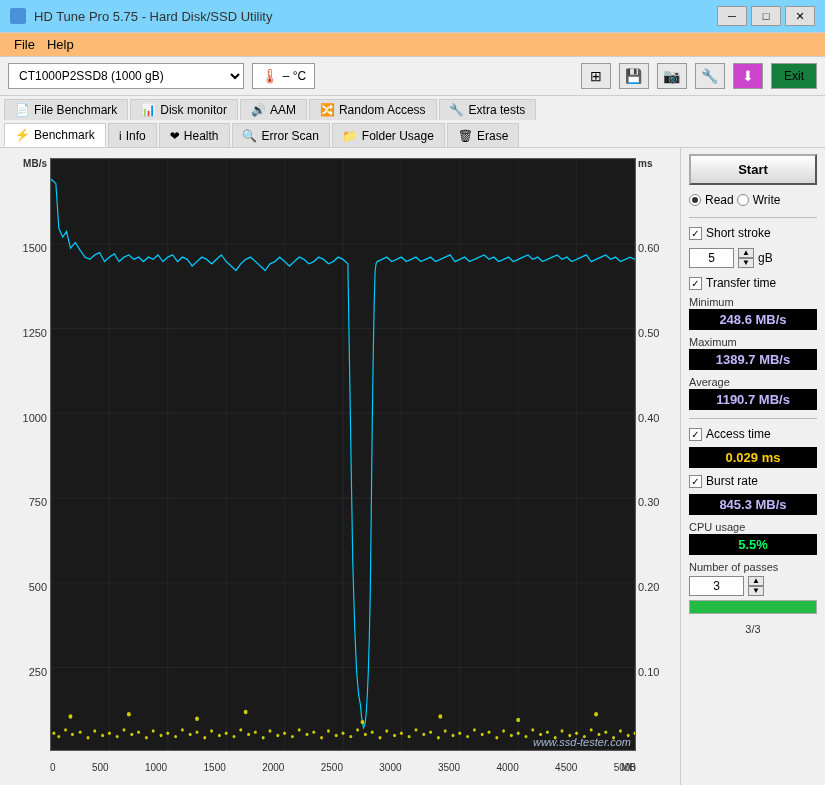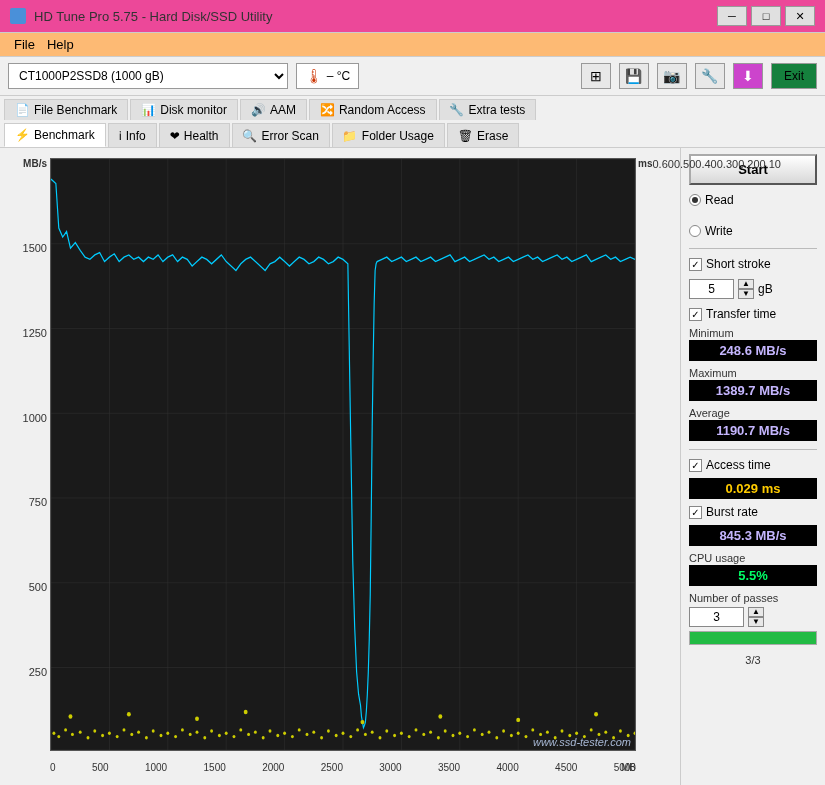--- a/index.html
+++ b/index.html
@@ -1,66 +1,66 @@
 <!DOCTYPE html>
 <html><head>
   <meta charset="utf-8">
   <style>
     * { box-sizing: border-box; margin: 0; padding: 0; }
     body { font-family: 'Segoe UI', Tahoma, sans-serif; font-size: 12px; background: #f0f0f0; width: 825px; height: 785px; overflow: hidden; }
     
     
-    .title-bar { background: #ec4899; padding: 6px 10px; display: flex; align-items: center; justify-content: space-between; border-bottom: 1px solid #ccc; }
+    .title-bar { background: #7dd3fc; padding: 6px 10px; display: flex; align-items: center; justify-content: space-between; border-bottom: 1px solid #ccc; }
     .title-bar-left { display: flex; align-items: center; gap: 8px; }
     .title-bar-icon { width: 16px; height: 16px; background: #4a90d9; border-radius: 2px; display: inline-block; }
     .title-bar-text { font-size: 13px; color: #333; }
     .title-bar-controls { display: flex; gap: 4px; }
     .title-btn { width: 30px; height: 20px; background: #e0e0e0; border: 1px solid #999; cursor: pointer; display: flex; align-items: center; justify-content: center; font-size: 11px; }
     
     
     .menu-bar { background: #fdba74; padding: 2px 8px; display: flex; gap: 0; border-bottom: 1px solid #ccc; }
     .menu-item { padding: 2px 6px; cursor: pointer; font-size: 13px; }
     
     
     .toolbar { background: #f0f0f0; padding: 6px 8px; display: flex; align-items: center; gap: 8px; border-bottom: 1px solid #ccc; }
-    .device-select { width: 280px; height: 26px; border: 1px solid #999; background: white; padding: 2px 6px; font-size: 12px; }
+    .device-select { width: 236px; height: 26px; border: 1px solid #999; background: white; padding: 2px 6px; font-size: 12px; }
     .temp-display { display: flex; align-items: center; gap: 4px; padding: 2px 8px; border: 1px solid #999; background: white; height: 26px; }
     .temp-icon { color: #cc3300; font-size: 14px; }
     .toolbar-spacer { flex: 1; }
     .toolbar-btn { width: 30px; height: 26px; background: #e8e8e8; border: 1px solid #999; cursor: pointer; display: flex; align-items: center; justify-content: center; font-size: 14px; }
     .exit-btn { padding: 3px 12px; height: 26px; background: #15803d; border: 1px solid #999; cursor: pointer; font-size: 12px; }
     
     
     .tab-bar { background: #f0f0f0; display: flex; flex-wrap: wrap; padding: 3px 4px 0; border-bottom: 1px solid #ccc; gap: 2px; }
     .tab { display: flex; align-items: center; gap: 4px; padding: 3px 10px; border: 1px solid #ccc; background: #e0e0e0; cursor: pointer; font-size: 12px; border-bottom: none; }
     .tab.active { background: white; border-bottom: 1px solid white; }
     
     
     .main-content { display: flex; height: calc(785px - 140px); background: #f0f0f0; }
     
     
     .chart-area { flex: 1; padding: 6px; background: #f0f0f0; }
     .chart-container { width: 100%; height: 100%; position: relative; background: #1a1a1a; border: 1px solid #555; }
     
     
     .y-axis-left { position: absolute; left: -38px; top: 0; height: 100%; display: flex; flex-direction: column; justify-content: space-between; font-size: 11px; color: #333; text-align: right; width: 35px; }
-    .y-axis-right { position: absolute; right: -30px; top: 0; height: 100%; display: flex; flex-direction: row; justify-content: space-between; font-size: 11px; color: #333; width: 28px; }
+    .y-axis-right { position: absolute; right: -30px; top: 0; height: 100%; display: flex; flex-direction: column; justify-content: space-between; font-size: 11px; color: #333; width: 28px; }
     .chart-wrapper { position: relative; margin: 4px 38px 30px 44px; height: calc(100% - 40px); }
     .x-axis { position: absolute; bottom: -22px; left: 0; right: 0; display: flex; justify-content: space-between; font-size: 10px; color: #333; }
     .x-unit { position: absolute; bottom: -22px; right: 0; font-size: 10px; color: #333; }
     
     
     .chart-svg { width: 100%; height: 100%; }
     
     
     .right-panel { width: 145px; padding: 6px 8px; background: #f0f0f0; display: flex; flex-direction: column; gap: 6px; border-left: 1px solid #ccc; }
     
     .start-btn { width: 100%; padding: 6px; background: linear-gradient(to bottom, #ffffff, #d8d8d8); border: 2px outset #aaa; cursor: pointer; font-size: 13px; font-weight: bold; text-align: center; }
     
-    .radio-group { display: flex; flex-direction: column; gap: 17px; padding: 2px 0; }
+    .radio-group { display: flex; flex-direction: row; gap: 3px; padding: 2px 0; }
     .radio-item { display: flex; align-items: center; gap: 4px; font-size: 12px; cursor: pointer; }
     .radio-circle { width: 12px; height: 12px; border-radius: 50%; border: 1px solid #888; background: white; display: flex; align-items: center; justify-content: center; }
     .radio-circle.selected::after { content: ''; width: 6px; height: 6px; border-radius: 50%; background: #333; display: block; }
     
     .checkbox-row { display: flex; align-items: center; gap: 4px; font-size: 12px; }
     .checkbox-box { width: 13px; height: 13px; border: 1px solid #888; background: white; display: flex; align-items: center; justify-content: center; font-size: 10px; }
     
     .spinner-row { display: flex; align-items: center; gap: 4px; padding: 2px 0; }
     .spinner-input { width: 45px; height: 20px; border: 1px solid #888; text-align: center; font-size: 12px; }
     .spinner-btns { display: flex; flex-direction: column; }

